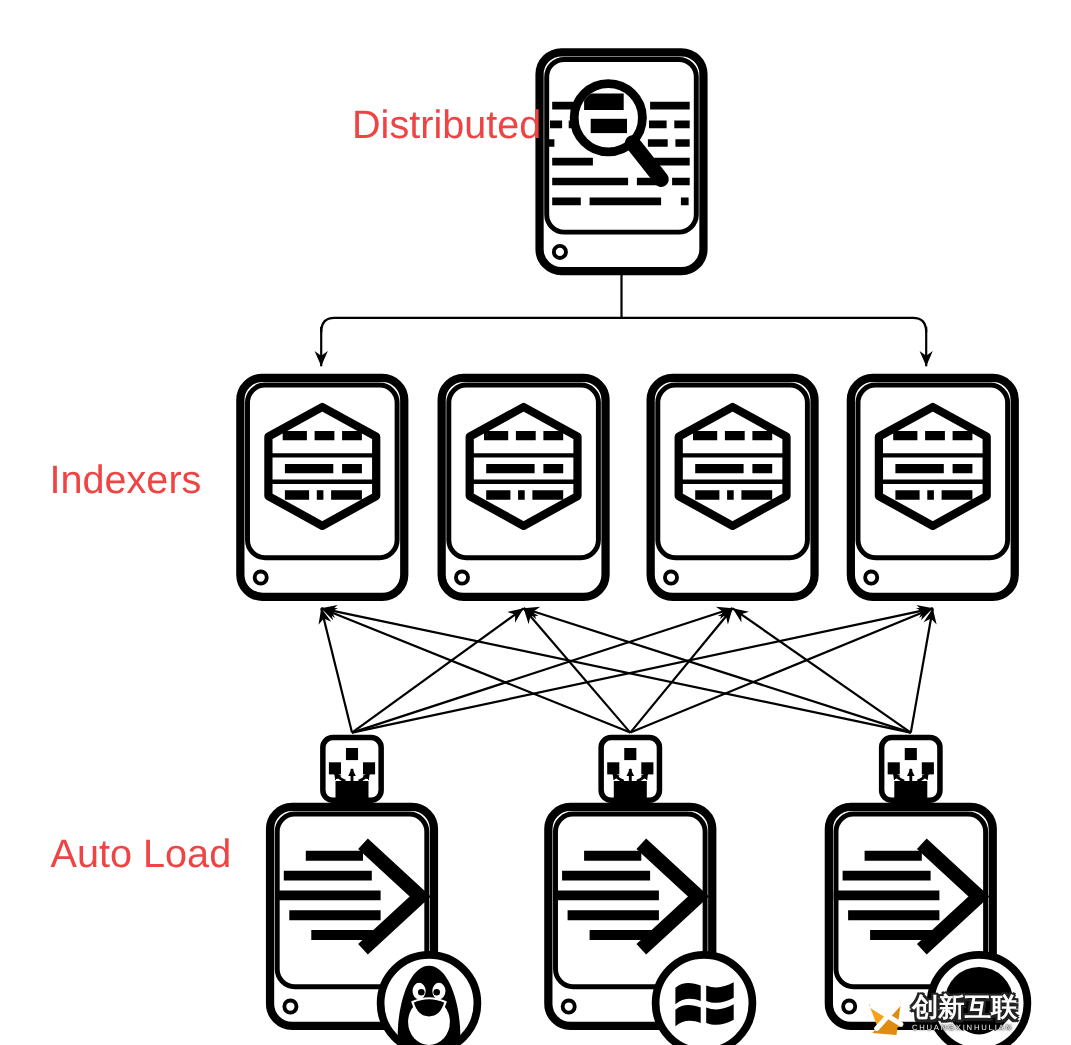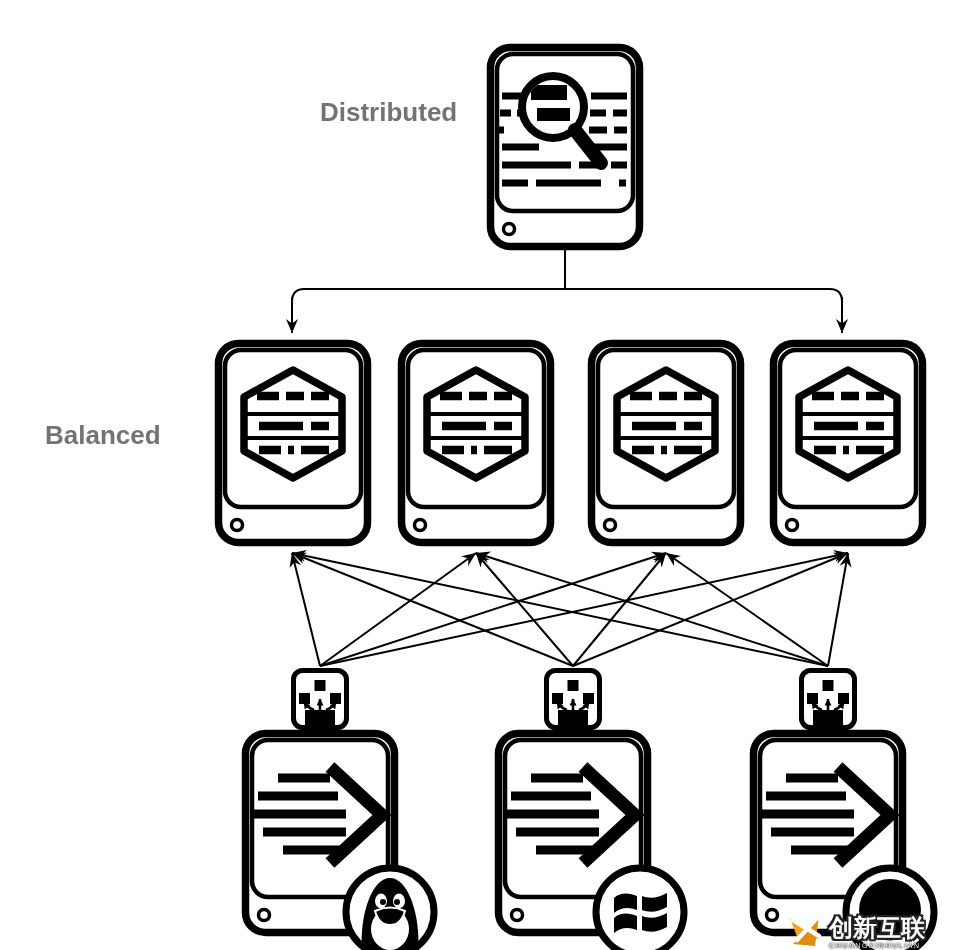--- a/index.html
+++ b/index.html
@@ -4,30 +4,30 @@
 <style>
   html,body{margin:0;padding:0;}
   body{
     width:974px;height:950px;position:relative;overflow:hidden;
     background:#ffffff;
     font-family:"Liberation Sans",sans-serif;
   }
   #diagram{position:absolute;left:0;top:0;z-index:1;}
   .label{
     position:absolute;z-index:2;
-    font-weight:bold;font-size:26px;line-height:33px;
-    color:#737373;white-space:nowrap;letter-spacing:0px;
+    font-weight:normal;font-size:36px;line-height:33px;
+    color:#ef4444;white-space:nowrap;letter-spacing:0px;
   }
   #label-search{left:320px;top:96px;}
   #label-indexers{left:45px;top:419px;}
   #label-forwarders{left:46px;top:759px;}
   .watermark{
     position:absolute;z-index:6;
     left:785px;top:893px;width:141px;height:57px;
-    display:flex;align-items:flex-end;
+    display:flex;align-items:center;
   }
   .wm-logo{flex:0 0 auto;margin-right:2px;}
   .wm-textcol{display:flex;flex-direction:column;}
   .wm-cjk{
     font-size:24px;font-weight:bold;color:#ffffff;line-height:26px;
     text-shadow:-2px -2px 0 #222,2px -2px 0 #222,-2px 2px 0 #222,2px 2px 0 #222,0 2px 0 #222,0 -2px 0 #222,2px 0 0 #222,-2px 0 0 #222;
     white-space:nowrap;
   }
   .wm-sub{
     font-size:7px;color:#f2f2f2;letter-spacing:1.6px;line-height:8px;margin-top:1px;
@@ -186,23 +186,24 @@
 
   <use href="#badge-tux" transform="translate(390,912)"></use>
   <use href="#badge-win" transform="translate(640,912)"></use>
   <use href="#badge-dark" transform="translate(890,912)"></use>
 </svg>
 
 <div class="label" id="label-search">
   <div>Distributed</div>
 </div>
 <div class="label" id="label-indexers">
-  <div>Balanced</div>
+  <div>Indexers</div>
 </div>
 <div class="label" id="label-forwarders">
+  <div>Auto Load</div>
 </div>
 
 <div class="watermark">
   <svg class="wm-logo" width="42" height="46" viewBox="0 0 42 46">
     <path d="M5,14 L36,34 L14,38 Z" fill="#f6a21c"></path>
     <path d="M34,12 L8,40 L30,42 Z" fill="#e08c10"></path>
     <path d="M8,16 L34,32 M32,14 L12,36" stroke="#fff" stroke-width="4.5" stroke-linecap="round" fill="none"></path>
   </svg>
   <div class="wm-textcol">
     <div class="wm-cjk">创新互联</div>

